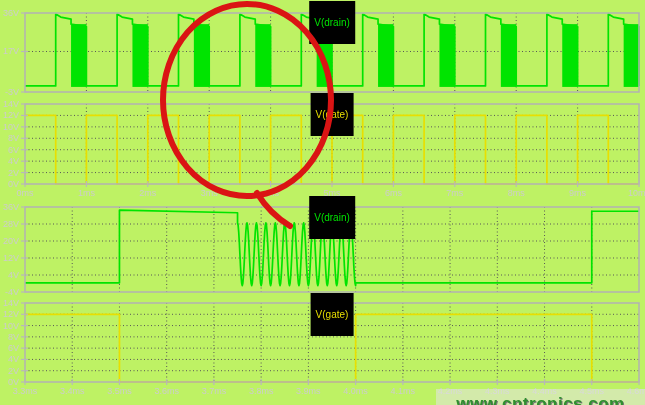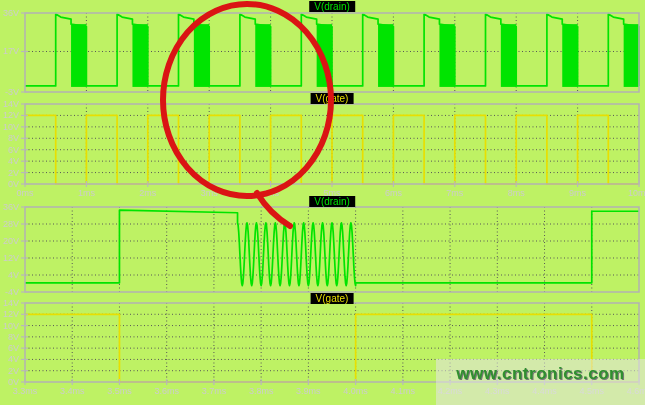--- a/index.html
+++ b/index.html
@@ -4,25 +4,25 @@
 <style>
   html,body{margin:0;padding:0;background:#222;}
   #stage{
     position:relative;width:645px;height:405px;background:#bef264;overflow:hidden;
     font-family:"Liberation Sans","DejaVu Sans",sans-serif;
   }
   #plot,#overlay{position:absolute;left:0;top:0;}
   #overlay{z-index:5;}
   .pane-title{
     position:absolute;left:332px;transform:translateX(-50%);
-    background:#000;padding:0 5px;font-size:10px;line-height:11px;
+    background:#000;padding:16px 5px;font-size:10px;line-height:11px;
     white-space:nowrap;z-index:3;font-weight:normal;
   }
   #watermark{
-    position:absolute;right:0;bottom:0;width:209px;height:46px;z-index:6;
+    position:absolute;right:0;bottom:0;width:209px;height:16px;z-index:6;
     background:rgba(228,228,228,0.55);
     color:#2f8f2f;font-size:17px;font-weight:bold;line-height:30px;
     text-align:center;text-shadow:1px 1px 0 #777;letter-spacing:0.5px;
   }
 </style>
 </head>
 <body>
 
 <div id="stage">
   <svg id="plot" width="645" height="405">

